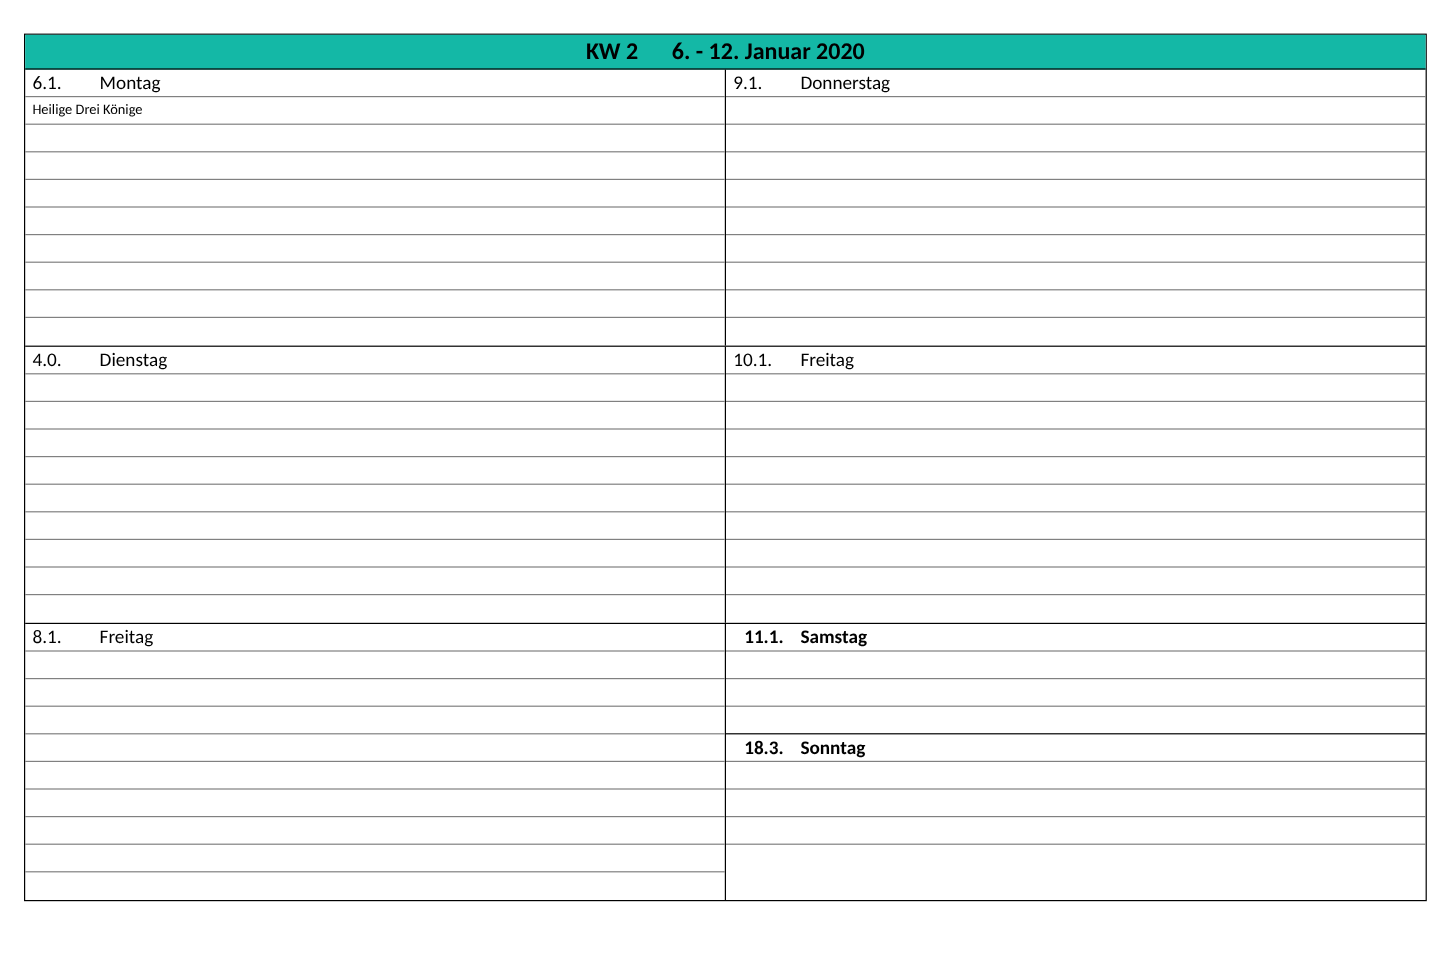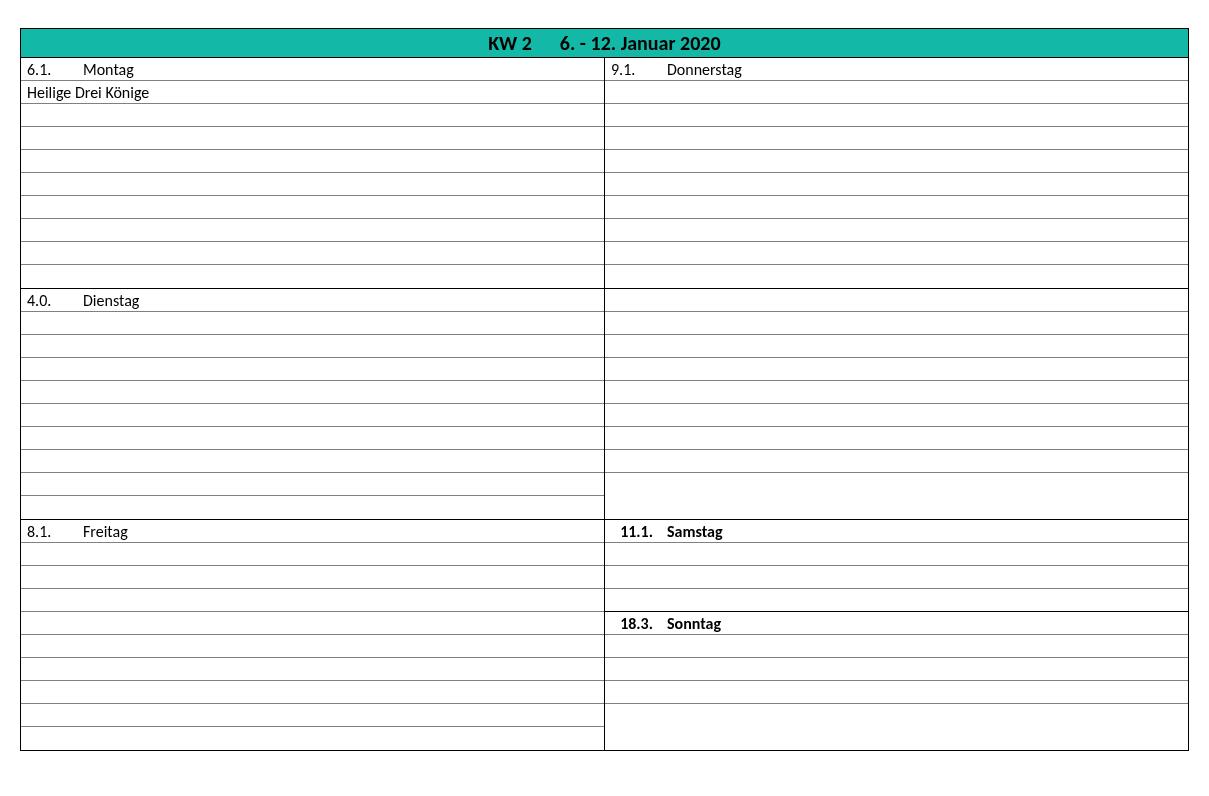--- a/index.html
+++ b/index.html
@@ -44,21 +44,21 @@
     gap: 14px;
   }
   .day-head .date { min-width: 42px; }
   .day-head.bold { font-weight: bold; text-align: right; }
   .note-row {
     height: 23px;
     border-bottom: 1px solid #808080;
     padding-left: 6px;
     display: flex;
     align-items: center;
-    font-size: 16px;
+    font-size: 12px;
   }
   .note-row:last-child { border-bottom: none; }
   .sep-heavy { border-bottom: 1.5px solid #000 !important; }
 </style>
 </head>
 <body>
 
 <div class="calendar">
   <div class="header">
     <span>KW 2</span>
@@ -108,20 +108,24 @@
       <div class="note-row"></div>
       <div class="note-row"></div>
       <div class="note-row"></div>
       <div class="note-row"></div>
       <div class="note-row"></div>
       <div class="note-row"></div>
       <div class="note-row"></div>
       <div class="note-row"></div>
     </div>
     <div class="col-right">
+      <div class="day-head">
+        <span class="date">10.1.</span>
+        <span>Freitag</span>
+      </div>
       <div class="note-row"></div>
       <div class="note-row"></div>
       <div class="note-row"></div>
       <div class="note-row"></div>
       <div class="note-row"></div>
       <div class="note-row"></div>
       <div class="note-row"></div>
       <div class="note-row"></div>
       <div class="note-row"></div>
     </div>

